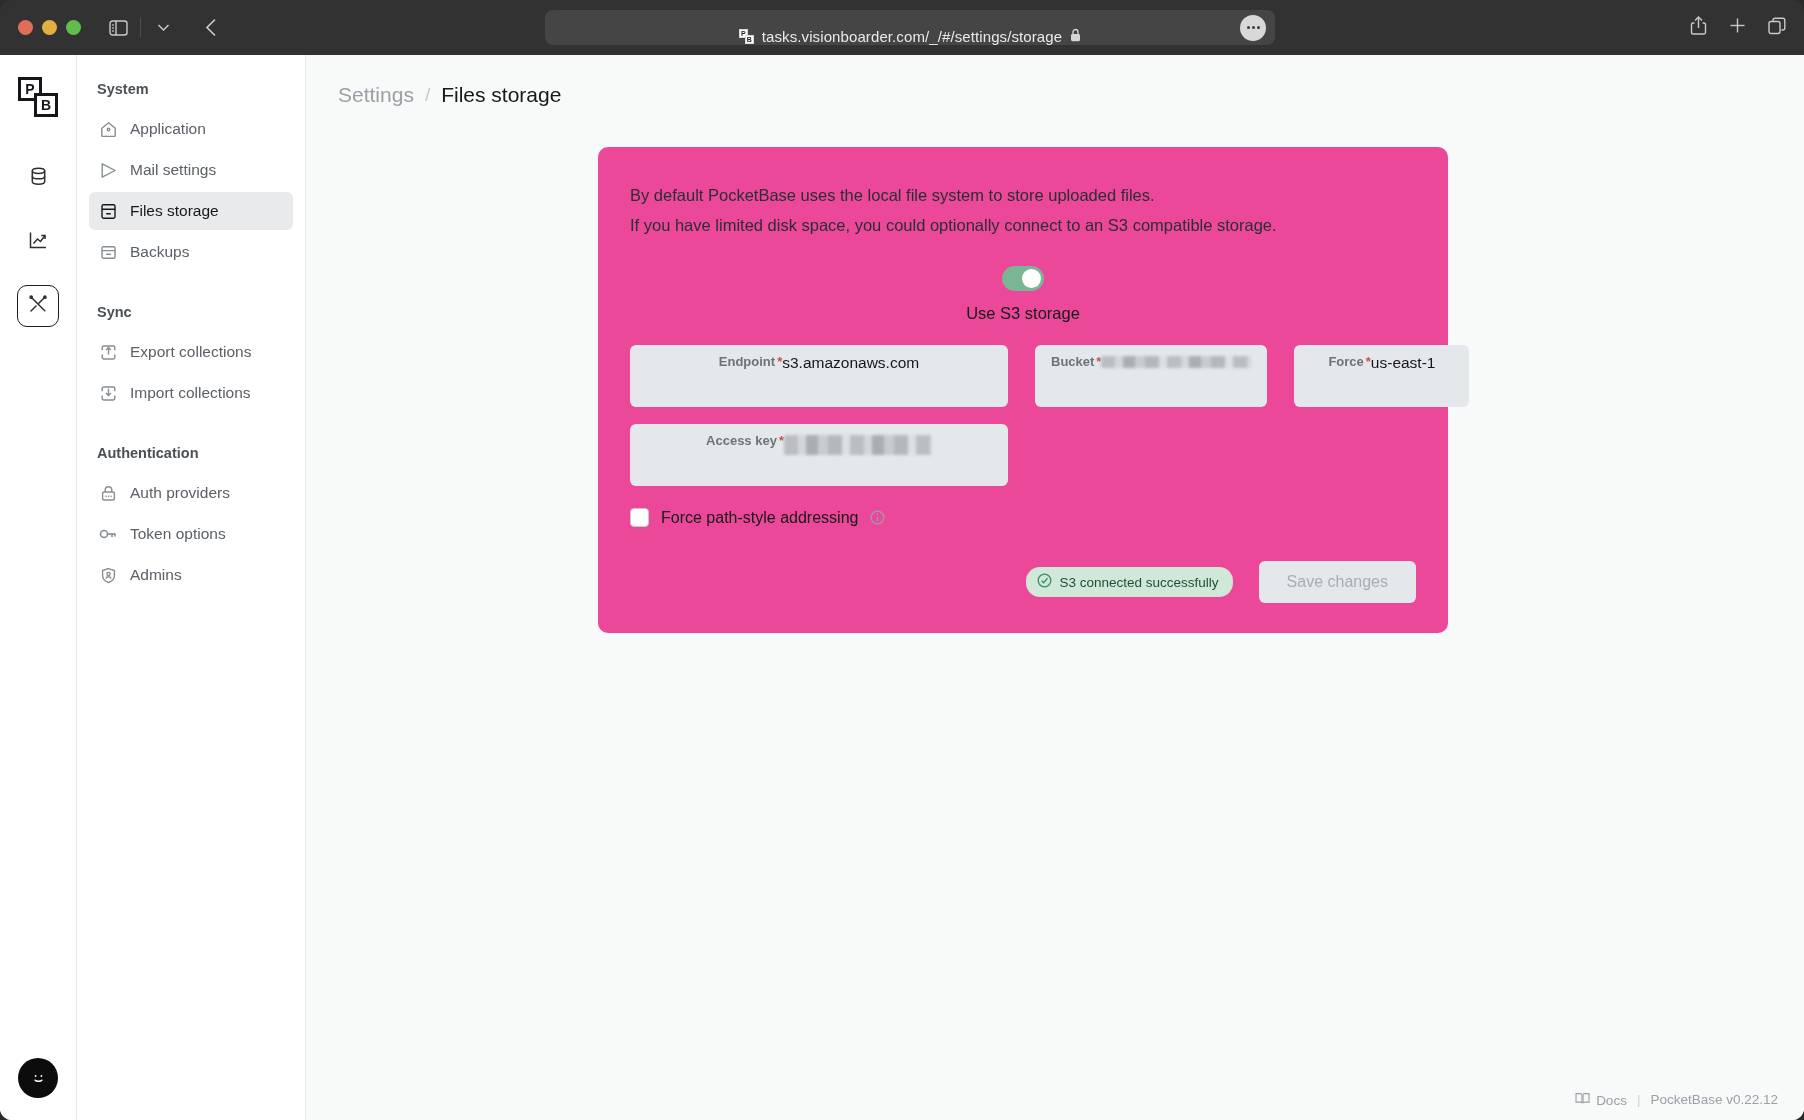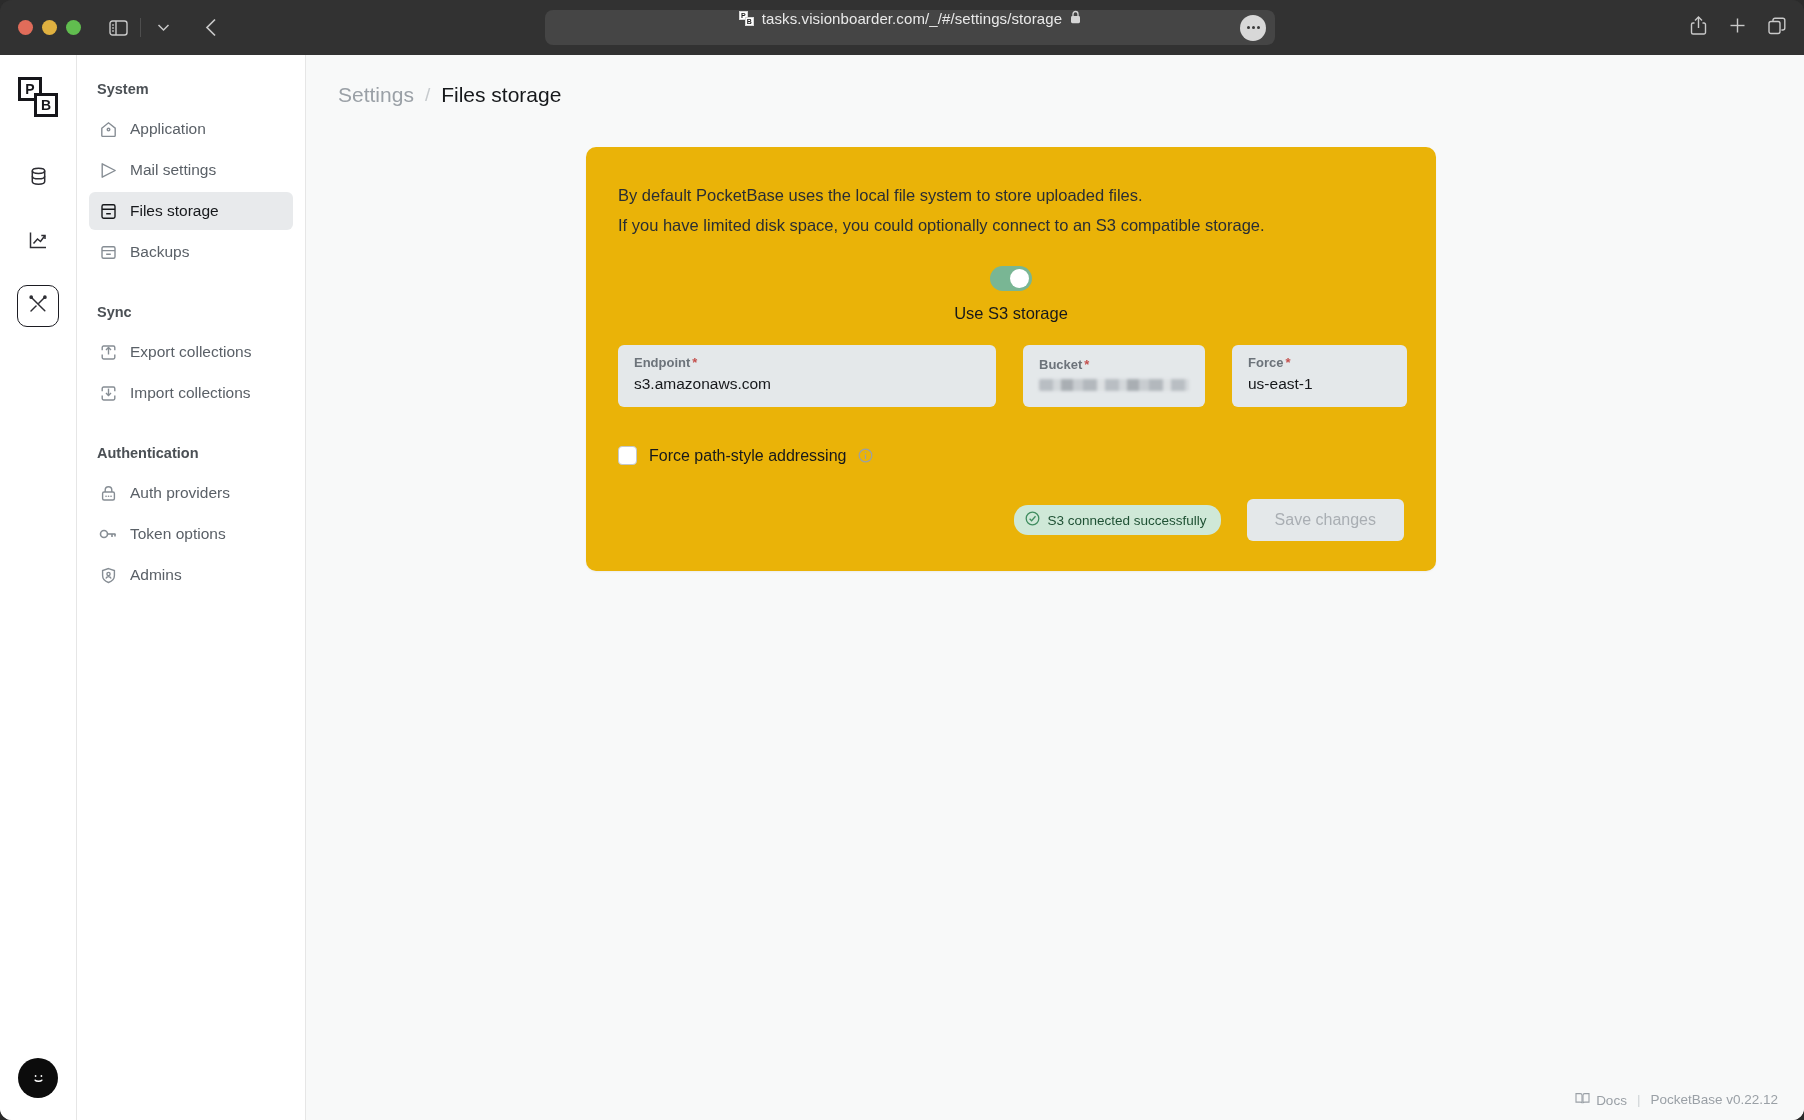--- a/index.html
+++ b/index.html
@@ -47,21 +47,21 @@
     position: absolute;
     left: 0; right: 0; top: 10px;
     display: flex; justify-content: center;
     pointer-events: none;
   }
   .addressbar {
     pointer-events: auto;
     width: 730px; height: 35px;
     background: #454545;
     border-radius: 8px;
-    display: flex; align-items: flex-start; justify-content: center;
+    display: flex; align-items: flex-end; justify-content: center;
     position: relative;
     color: #e9e9e9;
     font-size: 15px;
     margin-left: 16px;
   }
   .addr-inner { display: flex; align-items: center; gap: 8px; }
   .addr-text { font-size: 15px; letter-spacing: .1px; }
   .pb-favicon {
     width: 15px; height: 15px; position: relative; display: inline-block;
   }
@@ -165,23 +165,23 @@
     display: flex; align-items: center; gap: 11px;
     padding: 28px 13px 0 32px;
     font-size: 21px;
   }
   .crumb-muted { color: #9aa0a6; }
   .crumb-sep { color: #c6cacd; font-size: 19px; }
   .crumb-current { color: #16181b; }
 
   .card {
     position: absolute;
-    left: 280px; top: 92px;
+    left: 292px; top: 92px;
     width: 850px;
-    background: #eab308;
+    background: #ec4899;
     border-radius: 10px;
     padding: 36px 32px 30px 32px;
     box-shadow: 0 1px 2px rgba(20,25,30,.05);
   }
   .intro { font-size: 16.5px; color: #2a2e33; line-height: 1.55; }
   .intro div + div { margin-top: 4px; }
 
   .toggle-row { display: flex; align-items: center; gap: 13px; margin-top: 28px; flex-direction: column; }
   .toggle {
     width: 42px; height: 25px; border-radius: 13px;
@@ -195,21 +195,21 @@
   .toggle-label { font-size: 16.5px; color: #16181b; }
 
   .fields { margin-top: 22px; }
   .field-row { display: flex; gap: 27px; margin-bottom: 17px; }
   .field {
     background: #e4e8ea;
     border-radius: 6px;
     padding: 9px 16px 13px 16px;
     height: 62px;
     position: relative;
-    display: flex; flex-direction: column; justify-content: center;
+    display: flex; flex-direction: row; justify-content: center;
   }
   .field.wide { flex: 0 0 378px; }
   .field.small { flex: 0 0 175px; }
   .field.mid { flex: 0 0 175px; }
   .field.secret { flex: 0 0 378px; }
   .field-label {
     font-size: 13px; color: #6c737a; font-weight: 600;
     margin-bottom: 5px;
   }
   .req { color: #c4504d; margin-left: 2px; }
@@ -537,20 +537,26 @@
 
             <div class="field mid">
               <div class="field-label">
                 <span>Force</span><span class="req">*</span>
               </div>
               <div class="field-value">us-east-1</div>
             </div>
           </div>
 
           <div class="field-row">
+            <div class="field wide">
+              <div class="field-label">
+                <span>Access key</span><span class="req">*</span>
+              </div>
+              <div class="redacted w2"></div>
+            </div>
 
           </div>
         </div>
 
         <div class="checkbox-row">
           <span class="checkbox"></span>
           <span class="checkbox-label">Force path-style addressing</span>
           <span class="info-icon">
             <svg width="15" height="15" viewBox="0 0 15 15" fill="none" stroke="currentColor" stroke-width="1.2">
               <circle cx="7.5" cy="7.5" r="6.3"></circle>

